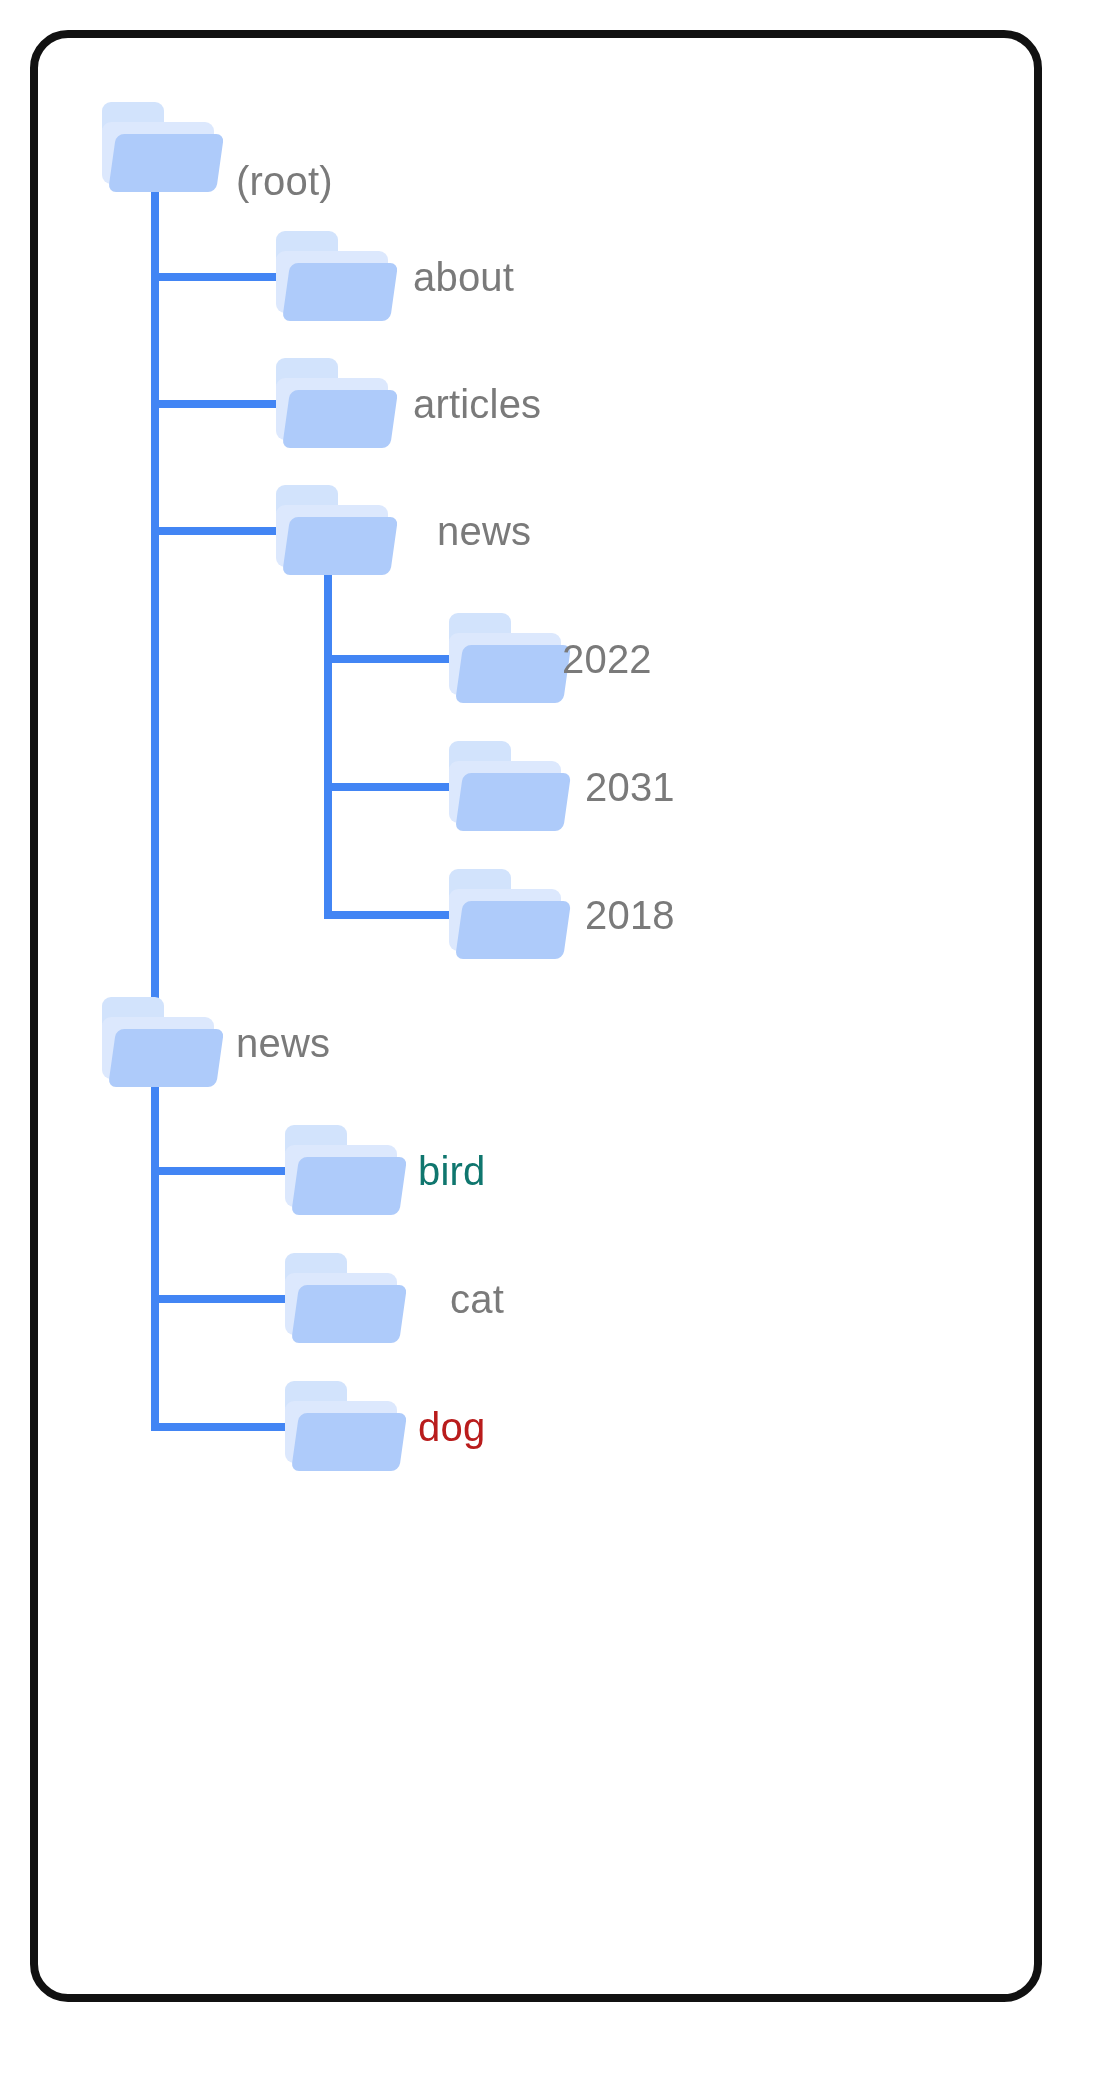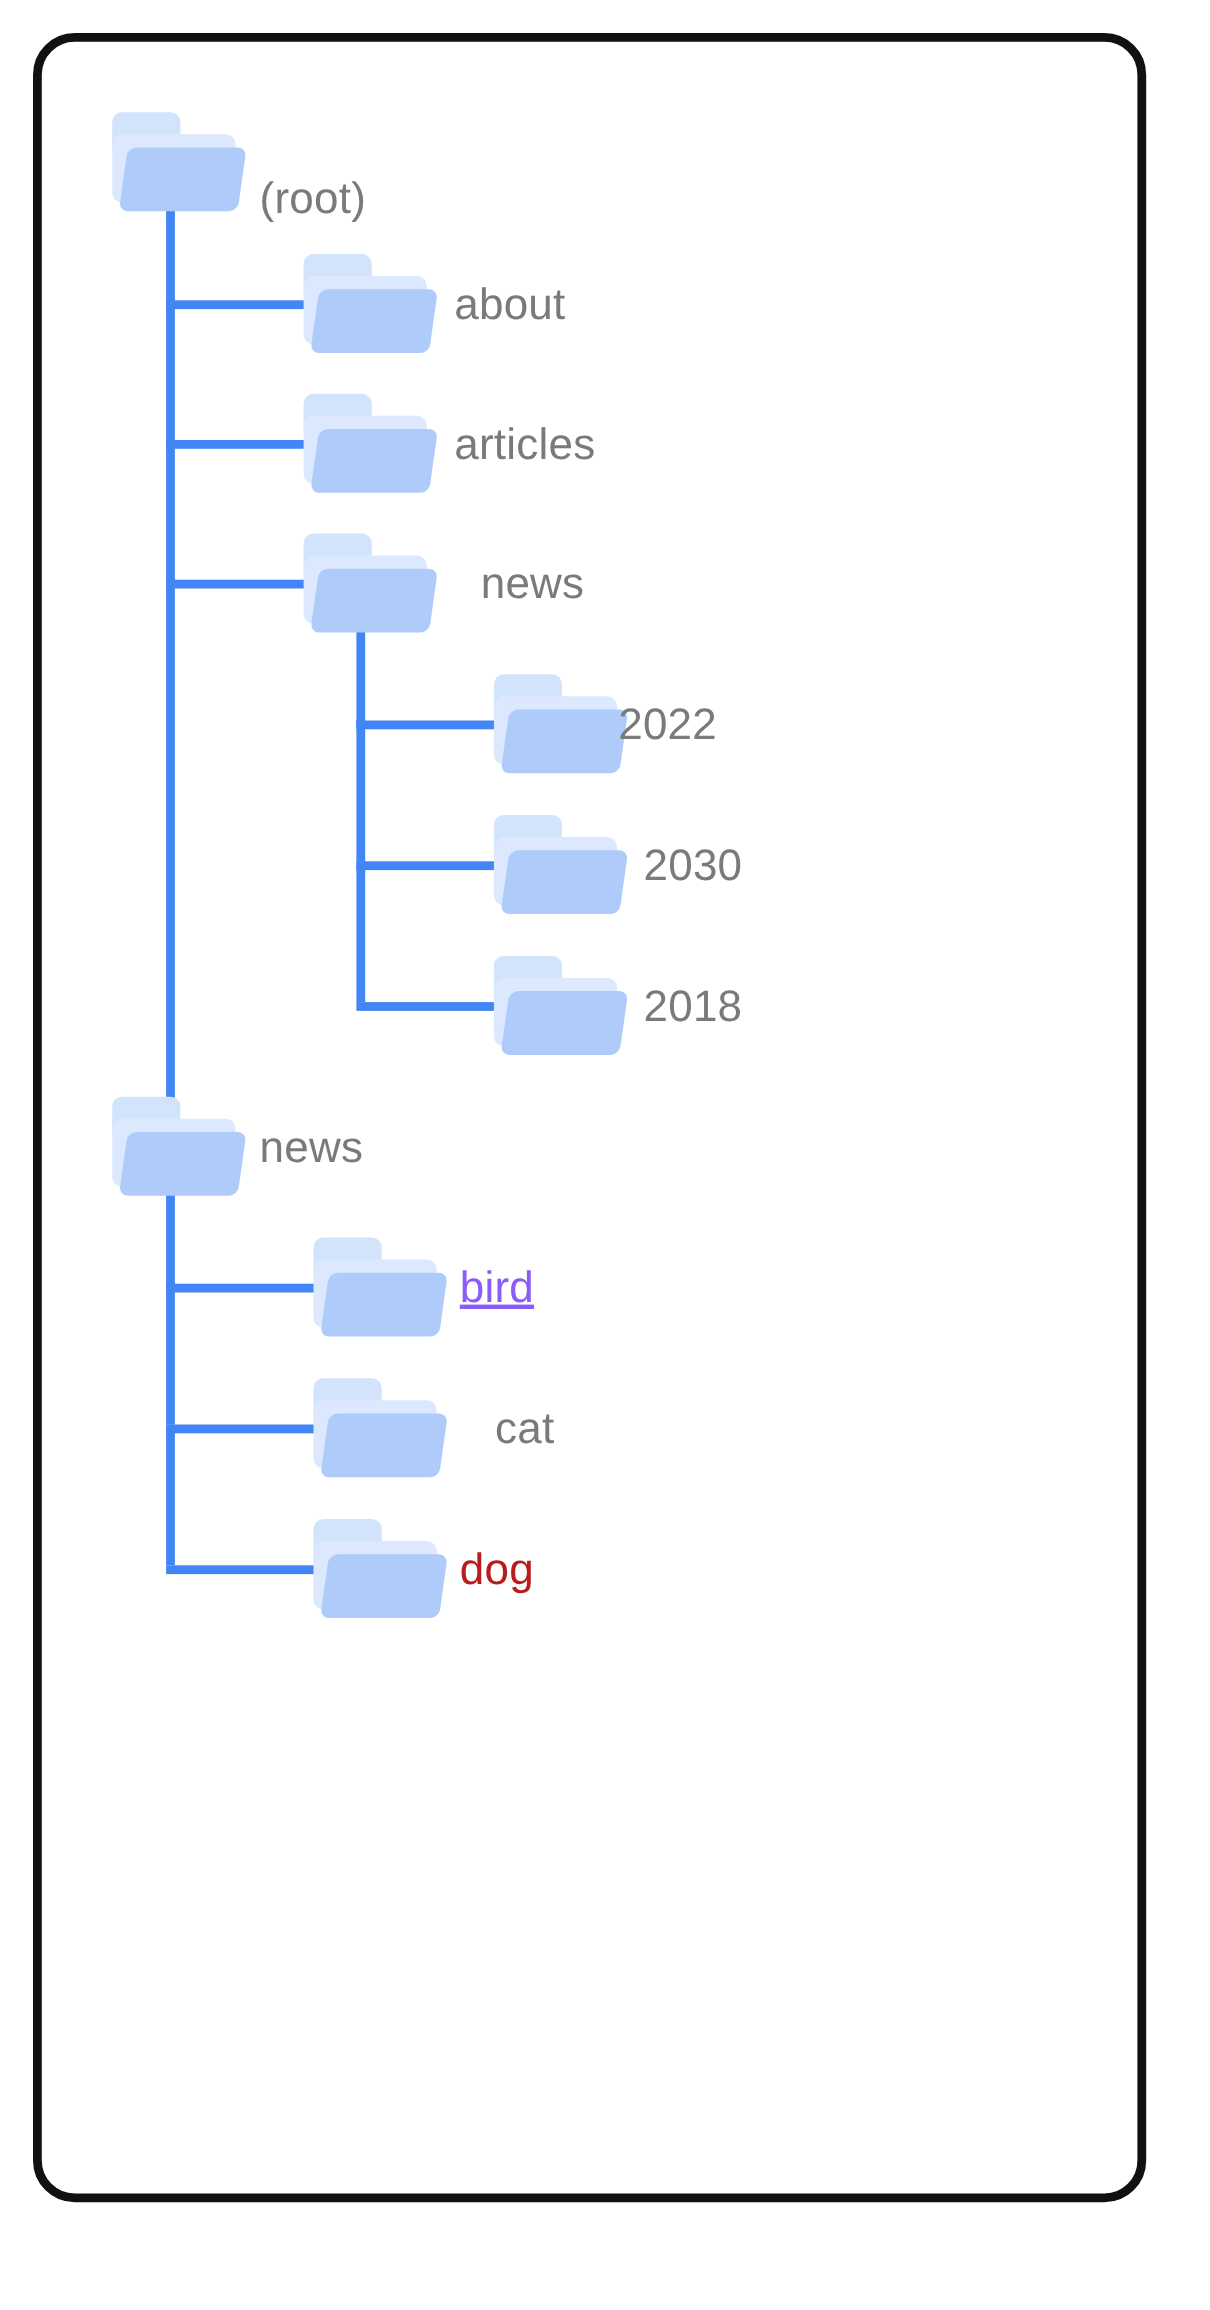--- a/index.html
+++ b/index.html
@@ -151,39 +151,39 @@
           <div class="back-tab"></div>
           <div class="back-sheet"></div>
           <div class="front-flap" style="background: rgb(174, 203, 250);"></div>
         </div>
         <div class="label" style="left: 562px; top: 659px; color: rgb(122, 122, 122);">2022</div>
         <div class="folder" style="left: 447px; top: 739px;">
           <div class="back-tab"></div>
           <div class="back-sheet"></div>
           <div class="front-flap" style="background: rgb(174, 203, 250);"></div>
         </div>
-        <div class="label" style="left: 585px; top: 787px; color: rgb(122, 122, 122);">2030</div>
+        <div class="label" style="left: 585px; top: 787px; color: rgb(122, 122, 122);">2031</div>
         <div class="folder" style="left: 447px; top: 867px;">
           <div class="back-tab"></div>
           <div class="back-sheet"></div>
           <div class="front-flap" style="background: rgb(174, 203, 250);"></div>
         </div>
         <div class="label" style="left: 585px; top: 915px; color: rgb(122, 122, 122);">2018</div>
         <div class="folder" style="left: 100px; top: 995px;">
           <div class="back-tab"></div>
           <div class="back-sheet"></div>
           <div class="front-flap" style="background: rgb(174, 203, 250);"></div>
         </div>
         <div class="label" style="left: 236px; top: 1043px; color: rgb(122, 122, 122);">news</div>
         <div class="folder" style="left: 283px; top: 1123px;">
           <div class="back-tab"></div>
           <div class="back-sheet"></div>
           <div class="front-flap" style="background: rgb(174, 203, 250);"></div>
         </div>
-        <div class="label" style="left: 418px; top: 1171px; color: #8b5cf6; text-decoration: underline;">bird</div>
+        <div class="label" style="left: 418px; top: 1171px; color: #0f766e;">bird</div>
         <div class="folder" style="left: 283px; top: 1251px;">
           <div class="back-tab"></div>
           <div class="back-sheet"></div>
           <div class="front-flap" style="background: rgb(174, 203, 250);"></div>
         </div>
         <div class="label" style="left: 418px; top: 1299px; color: rgb(122, 122, 122); margin-left: 32px;">cat</div>
         <div class="folder" style="left: 283px; top: 1379px;">
           <div class="back-tab"></div>
           <div class="back-sheet"></div>
           <div class="front-flap" style="background: rgb(174, 203, 250);"></div>

